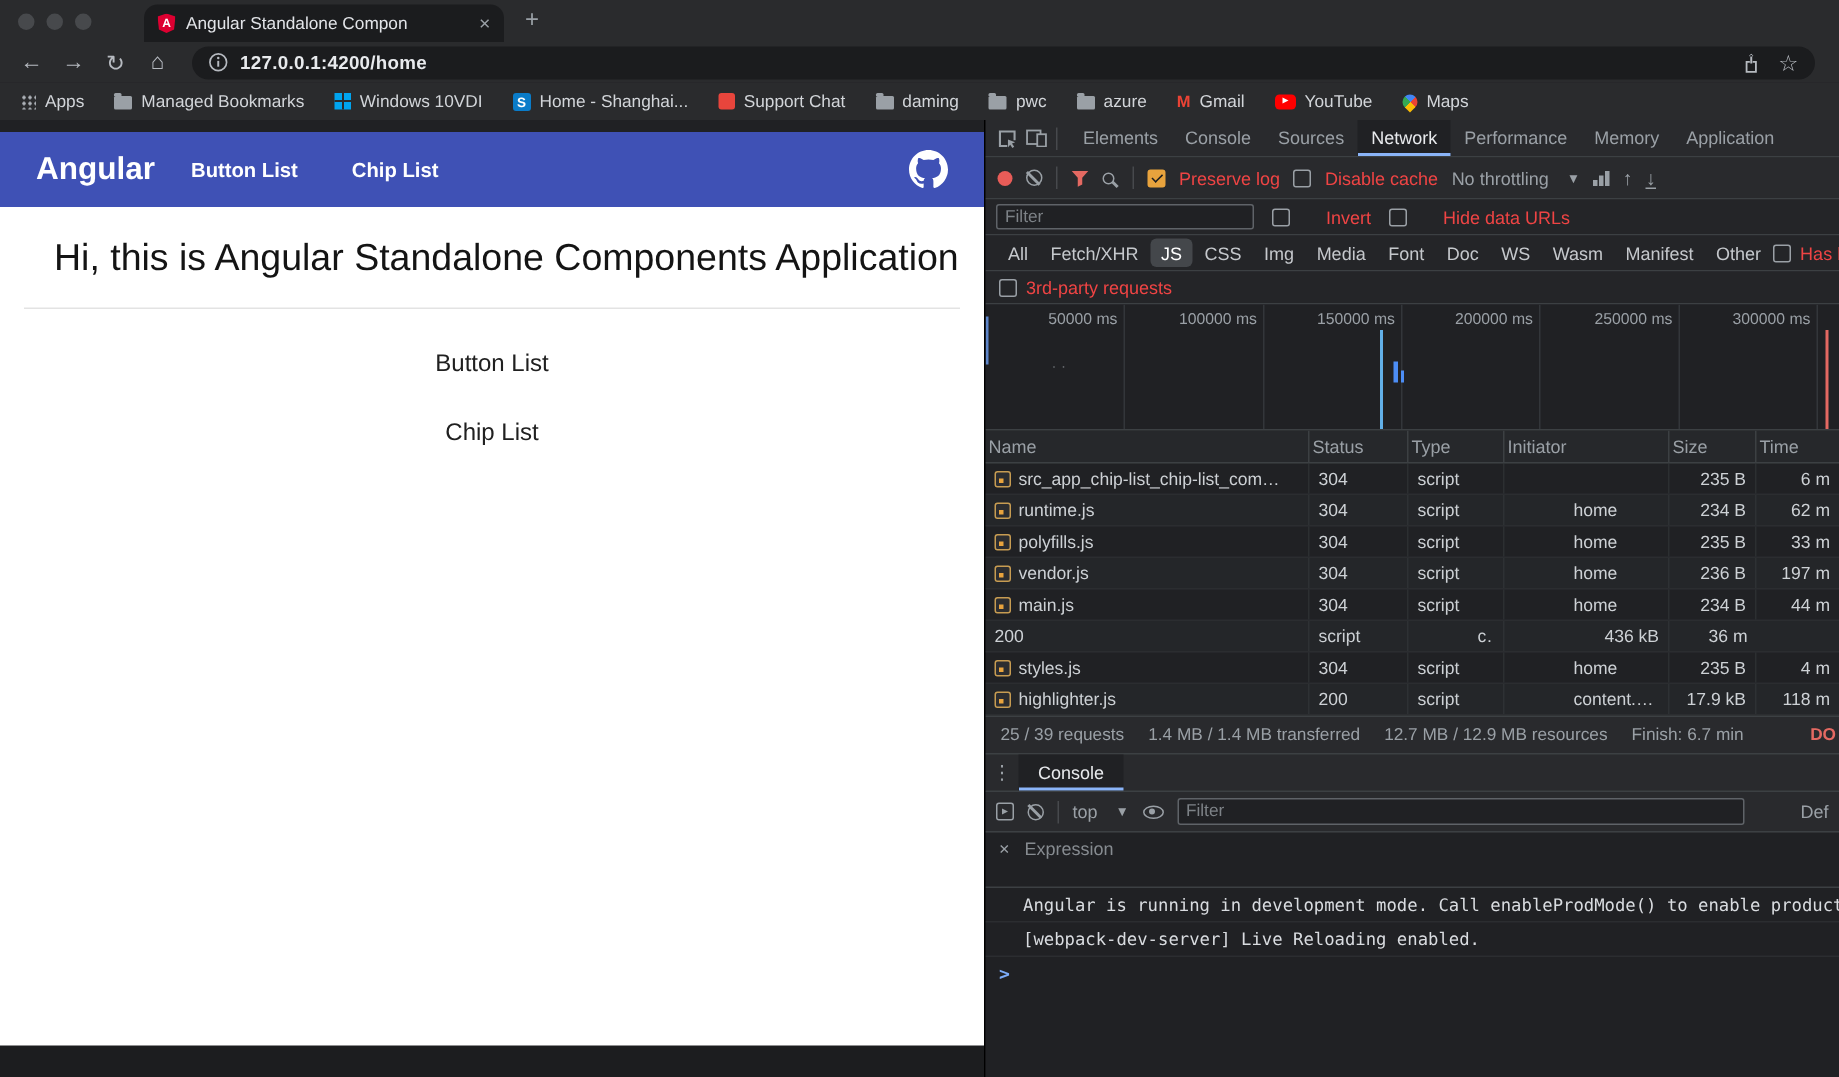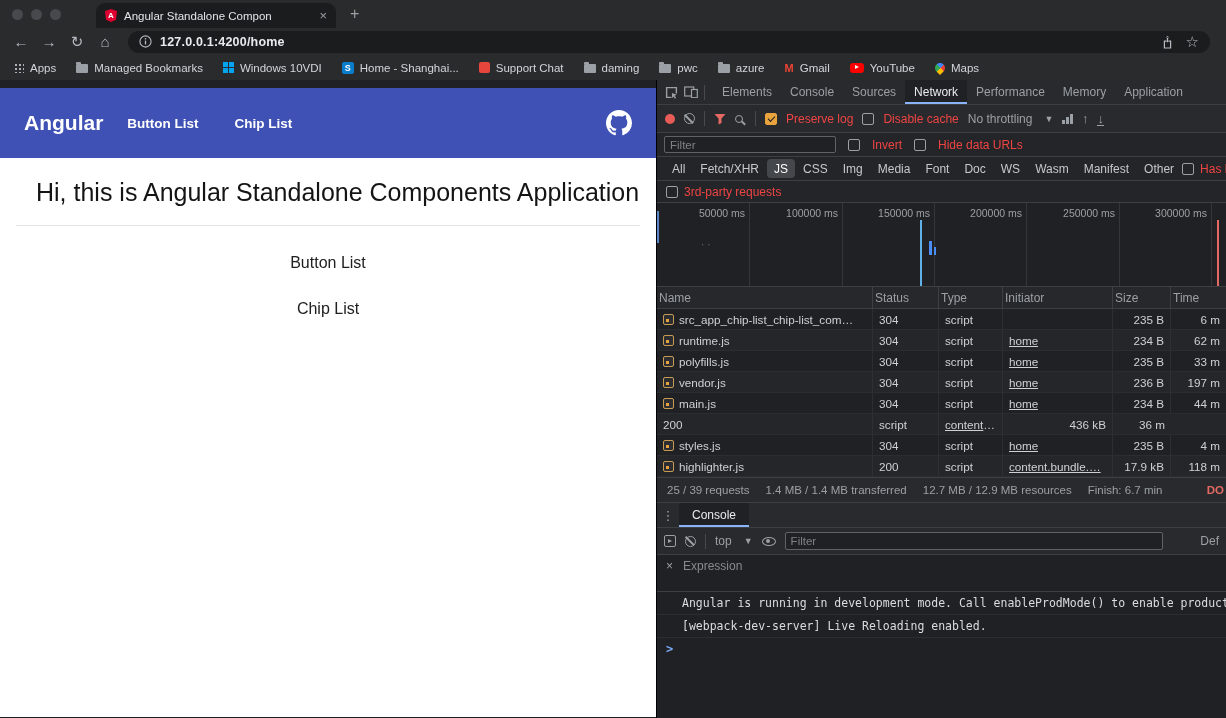--- a/index.html
+++ b/index.html
@@ -47,21 +47,21 @@
   .icon-yt { width:14px; height:10px; background:#f00; border-radius:3px; position:relative; }
   .icon-yt::after { content:""; position:absolute; left:5px; top:2.5px; border-left:4px solid #fff;
       border-top:2.5px solid transparent; border-bottom:2.5px solid transparent; }
   .icon-maps { width:10px; height:10px; border-radius:50% 50% 50% 0; transform:rotate(-45deg);
       background:conic-gradient(#4285f4 0 25%, #ea4335 25% 50%, #fbbc04 50% 75%, #34a853 75% 100%); }
 
   
   .main { display:flex; height:638px; }
   .left-col { width:656px; display:flex; flex-direction:column; background:#1c1d1f; }
   .gap-top { height:8px; background:#202124; }
-  .app-header { height:70px; background:#3f51b5; display:flex; align-items:center; padding:0 24px; color:#fff; }
+  .app-header { height:50px; background:#3f51b5; display:flex; align-items:center; padding:0 24px; color:#fff; }
   .brand { font-size:21px; font-weight:bold; margin-right:24px; }
   .app-nav { display:flex; gap:36px; font-size:13.5px; font-weight:bold; }
   .gh { margin-left:auto; display:flex; }
   .app-body { background:#fff; height:559px; }
   .app-body h1 { font-size:25px; font-weight:400; color:#141414; margin:20px 36px 18px 36px; white-space:nowrap; }
   .app-hr { border:0; border-top:1px solid #e3e3e3; margin:0 16px; }
   .page-link { display:block; text-align:center; font-size:16px; color:#202020; margin-top:28px; }
 
   
   .devtools { width:570px; display:flex; flex-direction:column; background:#202124; color:#9aa0a6;
@@ -92,21 +92,21 @@
   .sig span { width:2.5px; background:#9aa0a6; display:block; }
   .arr { color:#9aa0a6; font-size:13px; line-height:1; }
   .arr.dl { border-bottom:1.5px solid #9aa0a6; }
 
   .dt-filter-row { height:24px; display:flex; align-items:center; gap:12px; padding:0 7px;
       border-bottom:1px solid #3c4043; background:#242528; }
   .txt-input { background:#202124; border:1px solid #5f6368; border-radius:2px; color:#e8eaed;
       font-size:11.5px; padding:0 5px; font-family:inherit; }
   .txt-input::placeholder { color:#7d8287; }
   .flt { width:172px; height:17px; }
-  .cb-group { display:flex; align-items:center; gap:12px; }
+  .cb-group { display:flex; align-items:center; gap:24px; }
 
   .dt-chips-row { height:24px; display:flex; align-items:center; gap:1px; padding:0 8px;
       border-bottom:1px solid #3c4043; background:#242528; white-space:nowrap; overflow:hidden; }
   .chip { padding:2.5px 7px; border-radius:4px; color:#c5c8cc; }
   .chip.selected { background:#44474b; color:#fff; }
   .chips-right { margin-left:auto; display:flex; align-items:center; gap:6px; }
 
   .dt-3p-row { height:22px; display:flex; align-items:center; gap:6px; padding:0 9px;
       border-bottom:1px solid #3c4043; background:#242528; }
 
@@ -125,21 +125,21 @@
   .hcell:last-child { border-right:0; }
   .dt-row { height:21px; align-items:center; color:#cdd1d5; border-bottom:1px solid #2b2d30; }
   .dt-row:nth-child(even) { background:#242629; }
   .cell { padding:0 6px; height:100%; display:flex; align-items:center; white-space:nowrap;
           overflow:hidden; border-right:1px solid rgba(60,64,67,.45); font-size:11.7px; }
   .cell:last-child { border-right:0; }
   .cell.right { justify-content:flex-end; }
   .file-ic { width:11px; height:11px; border:1px solid #c79c52; border-radius:2px; margin-right:5px;
              flex:0 0 auto; position:relative; background:#2c2d30; }
   .file-ic::after { content:""; position:absolute; left:2px; bottom:2px; width:3px; height:3px; background:#e8a33d; }
-  .lnk { text-decoration:underline; overflow:hidden; text-overflow:ellipsis; }
+  .lnk { overflow:hidden; text-overflow:ellipsis;margin-left:40px; }
   .nm { overflow:hidden; text-overflow:ellipsis; }
 
   .dt-summary { height:25px; display:flex; align-items:center; gap:16px; padding:12px 10px;
       background:#292a2d; border-top:1px solid #3c4043; font-size:11.5px; color:#9aa0a6;
       position:relative; white-space:nowrap; overflow:hidden; }
   .sum-red { position:absolute; right:2px; color:#e46962; font-weight:bold; }
 
   .dt-drawer-tabs { height:26px; background:#292a2d; border-top:1px solid #3c4043;
       border-bottom:1px solid #3c4043; display:flex; align-items:stretch; }
   .kebab { width:22px; display:flex; align-items:center; justify-content:center; color:#9aa0a6; font-size:13px; }

